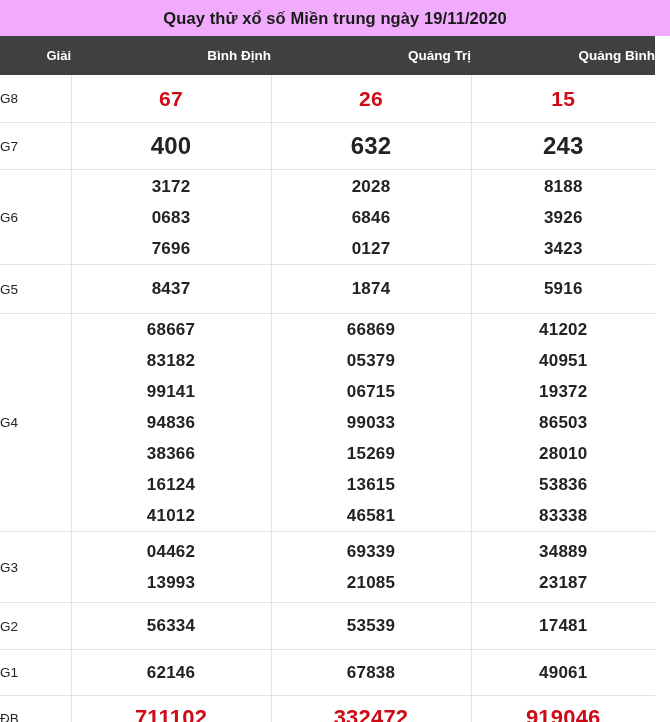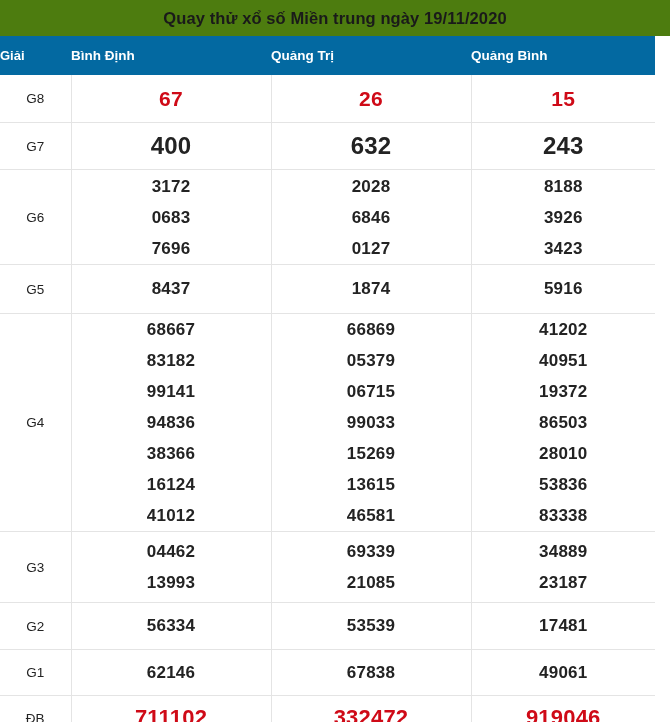--- a/index.html
+++ b/index.html
@@ -18,21 +18,21 @@
   .page {
     position: relative;
     width: 670px;
     height: 722px;
     background: #ffffff;
   }
 
   
   .title-bar {
     height: 36px;
-    background: #4d7c0f;
+    background: #f0abfc;
     display: flex;
     align-items: center;
     justify-content: center;
     box-sizing: border-box;
   }
   .title-bar .title-text {
     color: #1a1a1a;
     font-size: 16.5px;
     font-weight: bold;
     letter-spacing: 0.1px;
@@ -46,40 +46,40 @@
     border-collapse: collapse;
     table-layout: fixed;
     background: #ffffff;
   }
 
   .result-table col.c-label  { width: 71px; }
   .result-table col.c-prov   { width: 200px; }
   .result-table col.c-prov3  { width: 184px; }
 
   .result-table thead th {
-    background: #0369a1;
+    background: #404040;
     color: #ffffff;
     font-size: 13.5px;
     font-weight: bold;
     height: 39px;
     padding: 0;
-    text-align: left;
+    text-align: right;
     vertical-align: middle;
     border: none;
     white-space: nowrap;
   }
   .result-table thead th.head-label {
     font-size: 13px;
   }
 
   .result-table tbody td {
     border-bottom: 1px solid #e4e4e4;
     border-right: 1px solid #e4e4e4;
     padding: 0;
-    text-align: center;
+    text-align: left;
     vertical-align: middle;
     background: #ffffff;
     color: #232323;
   }
   .result-table tbody td:last-child {
     border-right: none;
   }
   .result-table tbody tr:last-child td {
     border-bottom: 1px solid #e4e4e4;
   }

